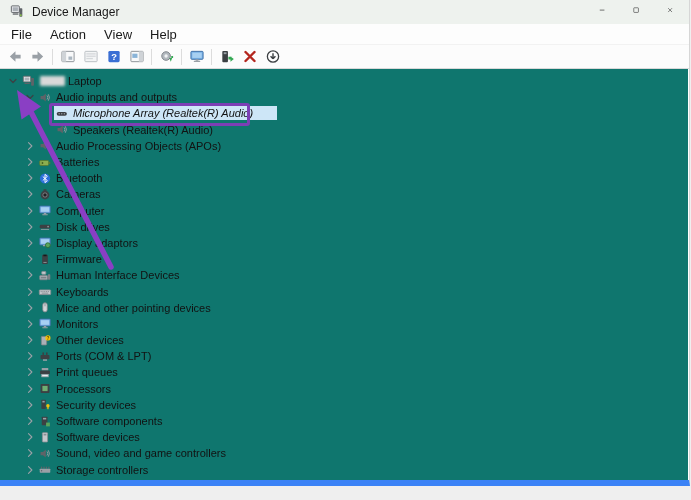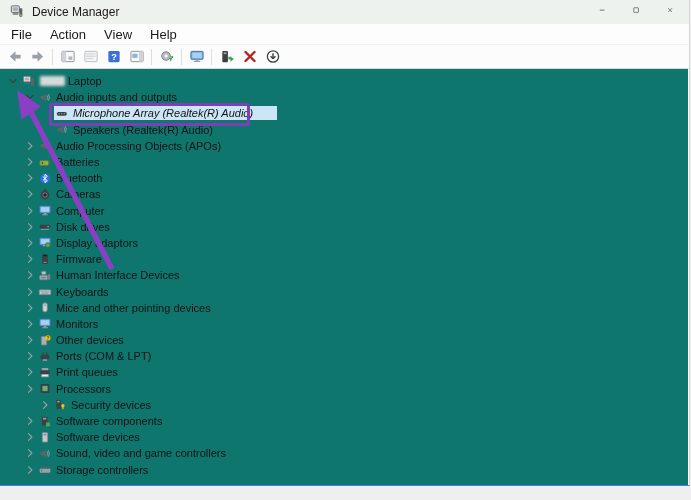--- a/index.html
+++ b/index.html
@@ -4,21 +4,21 @@
 <style>
   * { box-sizing: border-box; }
   html,body { margin:0; padding:0; }
   body {
     width:691px; height:500px; overflow:hidden; position:relative;
     background:#efefef; font-family:"Liberation Sans", sans-serif;
     -webkit-font-smoothing:antialiased;
   }
   .window {
     position:absolute; left:0; top:0; width:690px; height:486px;
-    background:#fff; border-right:1px solid #d6d6d6; border-bottom:1px solid #3b82f6;
+    background:#fff; border-right:1px solid #d6d6d6; border-bottom:6px solid #3b82f6;
   }
   
   .titlebar { height:24px; background:#eef2ee; display:flex; align-items:center; padding-left:9px; }
   .app-icon { width:16px; height:16px; margin-right:7px; flex:0 0 auto; }
   .title-text { font-size:12px; color:#191919; }
   .win-controls { margin-left:auto; display:flex; height:100%; }
   .ctrl-btn { width:34px; height:100%; display:flex; align-items:center; justify-content:center; }
   
   .menubar {
     height:21px; background:#fdfdfd; display:flex; align-items:center;
@@ -461,21 +461,21 @@
           </svg>
         </span>
         <span class="ticon">
           <svg width="14" height="13" viewBox="0 0 16 16">
             <rect x="2.5" y="2.5" width="11" height="11" rx="1" fill="#3c4043"></rect>
             <rect x="4.8" y="4.8" width="6.4" height="6.4" fill="#6fae72"></rect>
           </svg>
         </span>
         <span class="lbl">Processors</span>
       </div>
-      <div class="row" style="padding-left: 38px;">
+      <div class="row" style="padding-left: 23px;">
         <span class="chev">
           <svg width="12" height="12" viewBox="0 0 16 16">
             <path d="M6 3.5 L10.5 8 L6 12.5" stroke="#9aa0a6" stroke-width="1.5" fill="none" stroke-linecap="round" stroke-linejoin="round"></path>
           </svg>
         </span>
         <span class="ticon">
           <svg width="14" height="13" viewBox="0 0 16 16">
             <rect x="3.5" y="2" width="5.5" height="11.5" rx="0.8" fill="#3c4043"></rect>
             <rect x="4.8" y="3.5" width="2.8" height="2" fill="#9aa0a6"></rect>
             <circle cx="11.6" cy="9.5" r="2.1" fill="#f4c20d"></circle>

